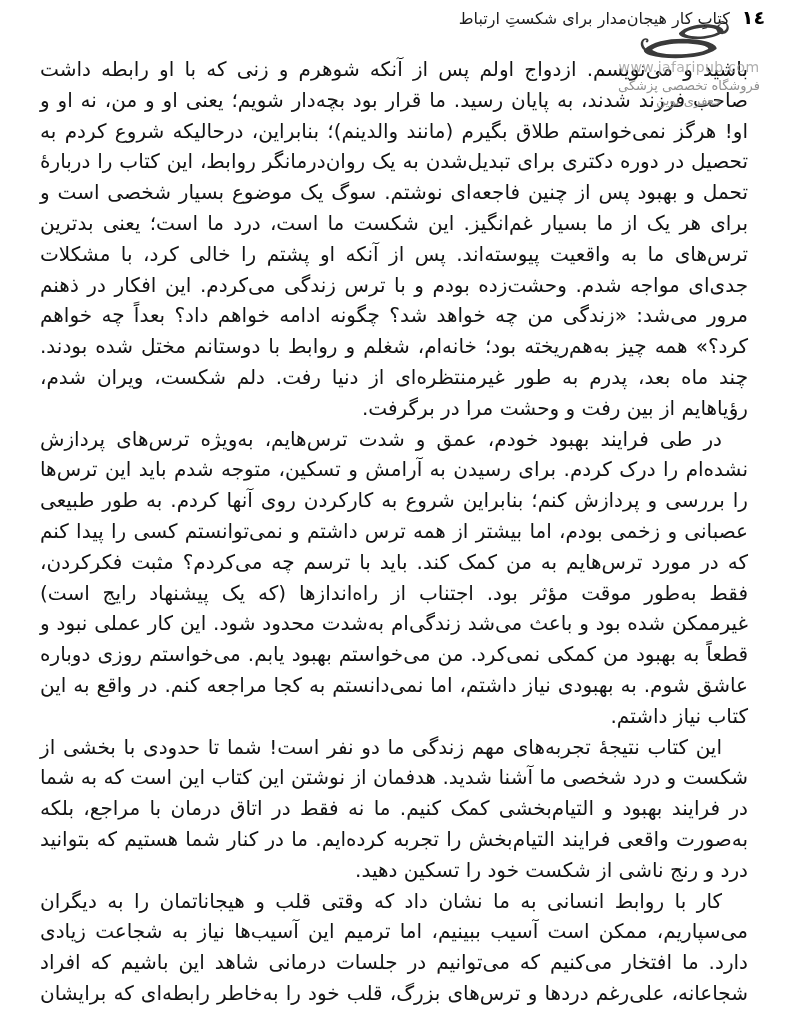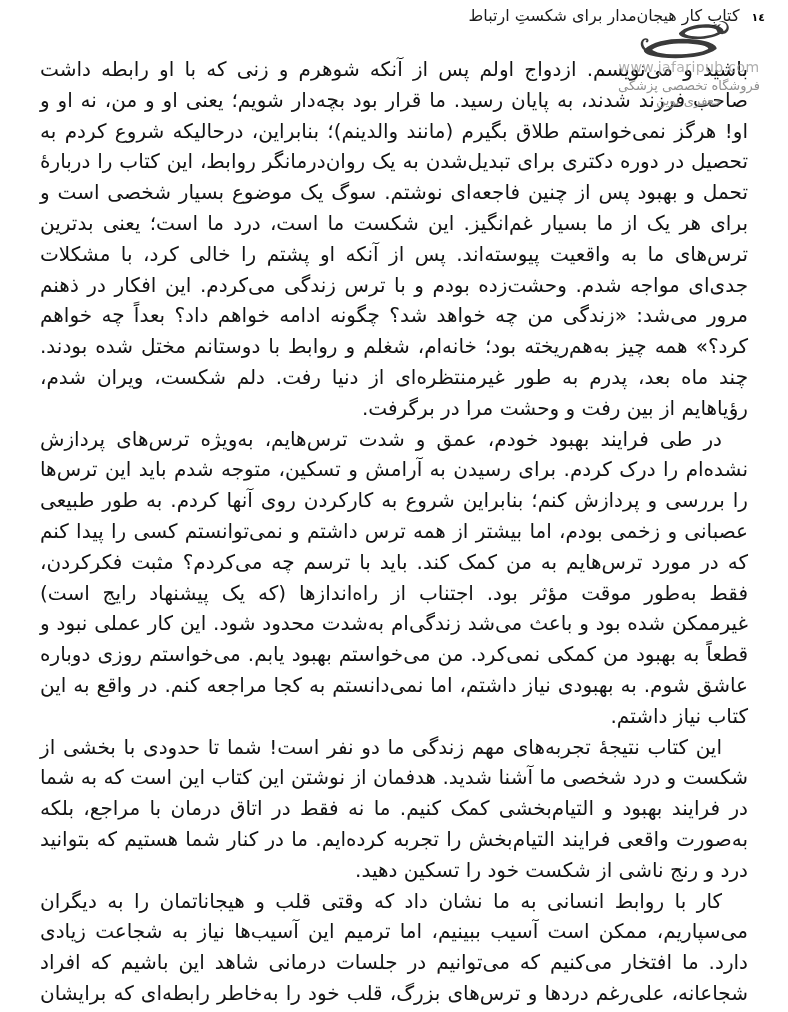--- a/index.html
+++ b/index.html
@@ -21,21 +21,21 @@
     position: absolute;
     top: 6px;
     right: 23px;
     left: 40px;
     display: flex;
     align-items: baseline;
     gap: 12px;
   }
   .page-num {
     font-weight: 700;
-    font-size: 11px;
+    font-size: 19px;
     color: #000;
   }
   .book-title {
     font-size: 16px;
     color: #1c1c1c;
     letter-spacing: 0.1px;
   }
   .body-text {
     position: absolute;
     top: 54px;

